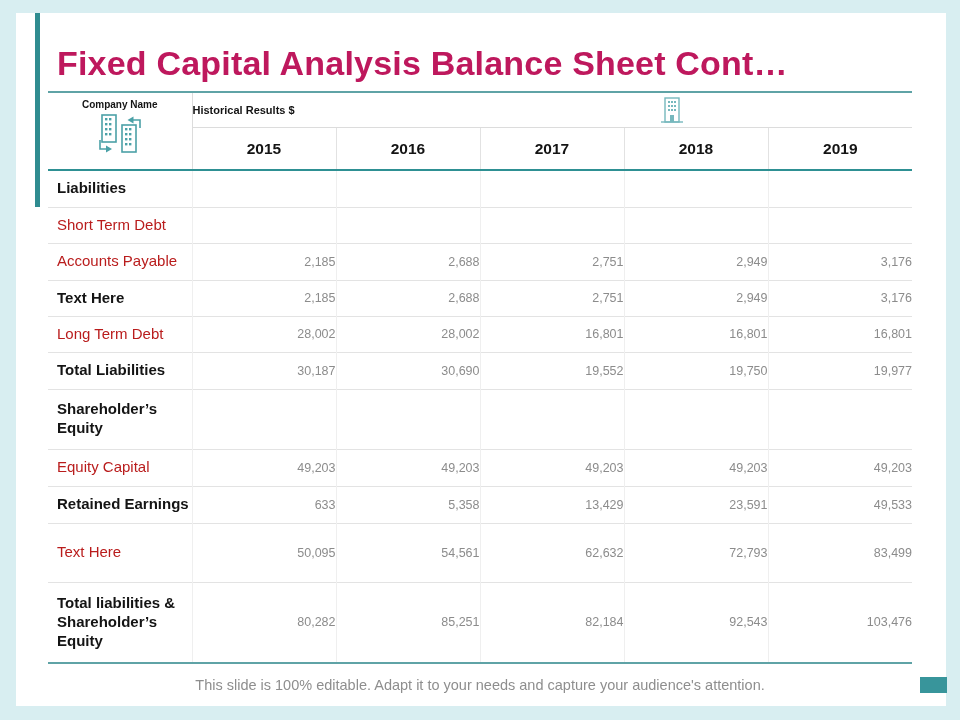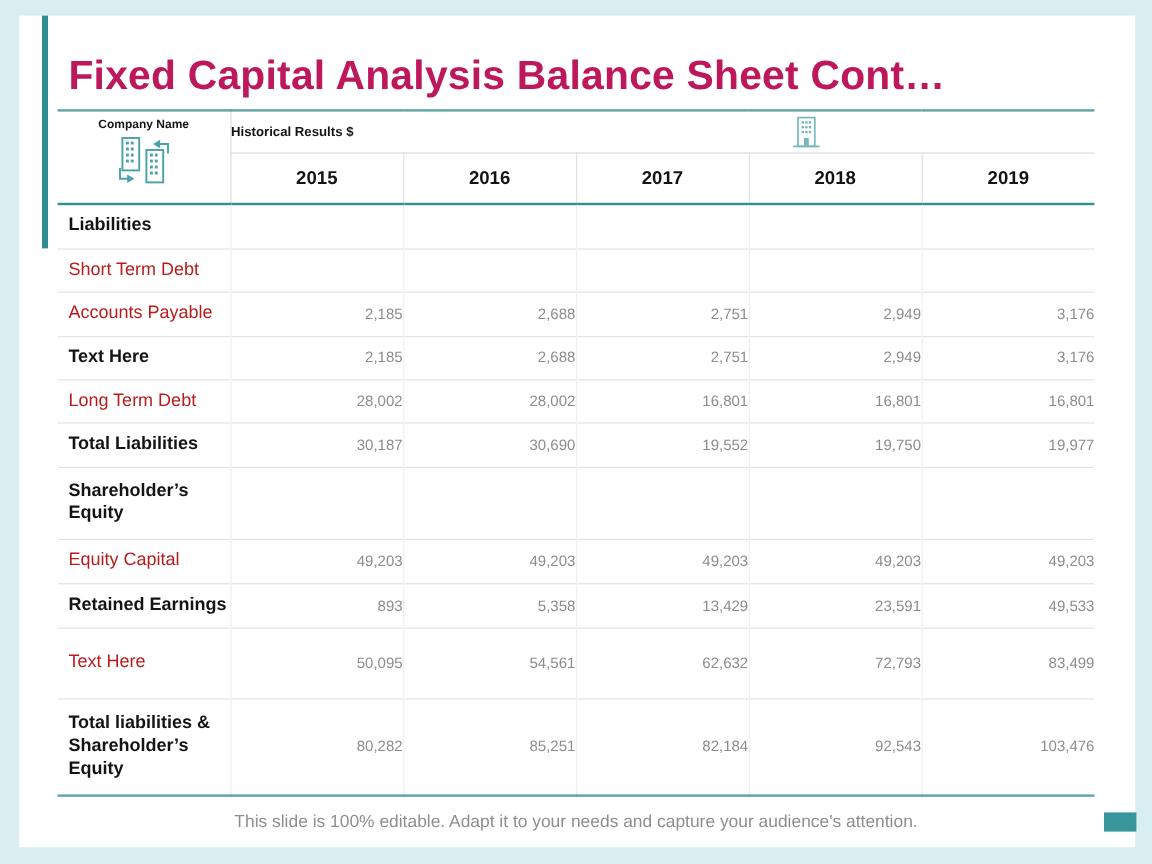--- a/index.html
+++ b/index.html
@@ -188,21 +188,21 @@
       <tr>
         <td class="label">Equity Capital</td>
         <td class="val">49,203</td>
         <td class="val">49,203</td>
         <td class="val">49,203</td>
         <td class="val">49,203</td>
         <td class="val">49,203</td>
       </tr>
       <tr class="bold">
         <td class="label">Retained Earnings</td>
-        <td class="val">893</td>
+        <td class="val">633</td>
         <td class="val">5,358</td>
         <td class="val">13,429</td>
         <td class="val">23,591</td>
         <td class="val">49,533</td>
       </tr>
       <tr>
         <td class="label">Text Here</td>
         <td class="val">50,095</td>
         <td class="val">54,561</td>
         <td class="val">62,632</td>

